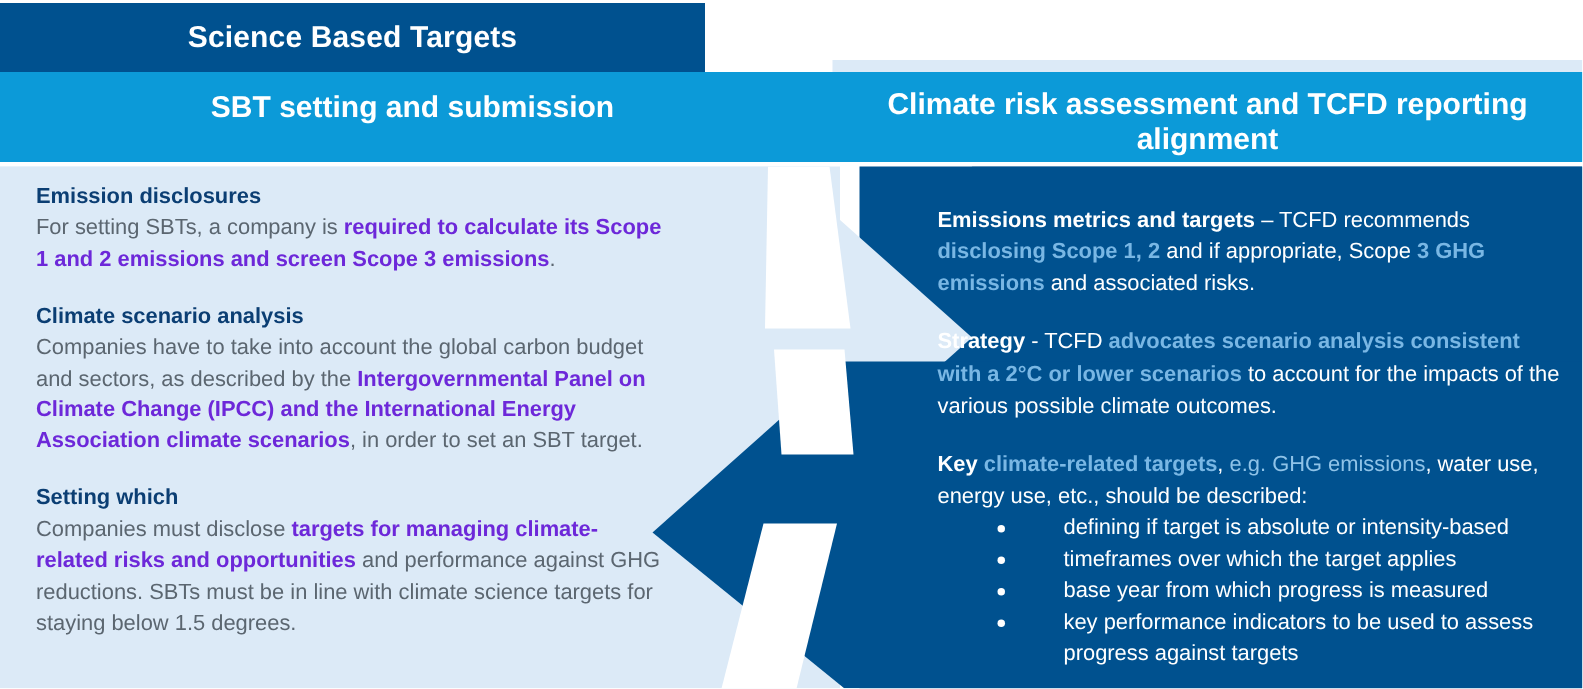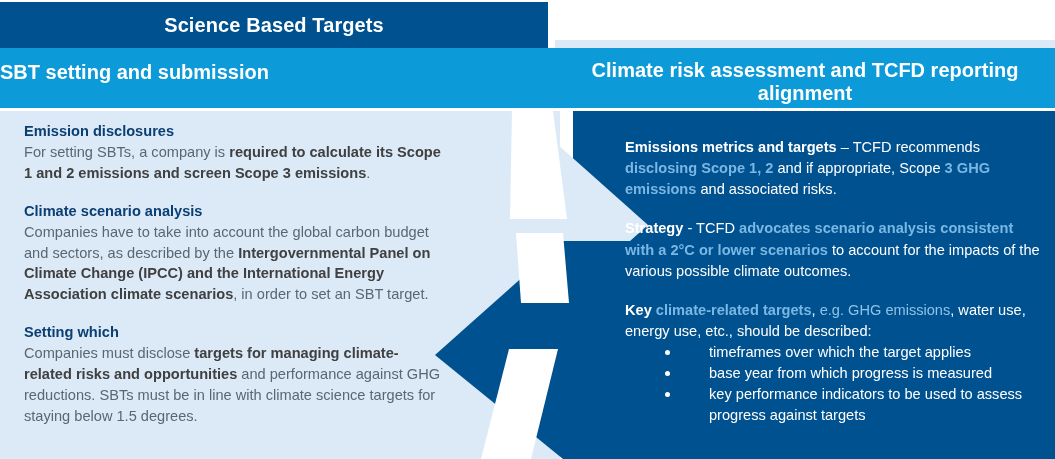--- a/index.html
+++ b/index.html
@@ -25,21 +25,21 @@
     position: absolute;
     top: 2px;
     left: 0;
     width: 1055px;
     height: 46px;
   }
   .hdr1-left {
     position: absolute;
     left: 0;
     top: 0;
-    width: 548px;
+    width: 470px;
     height: 46px;
     background: #00518F;
     display: flex;
     align-items: center;
     justify-content: center;
   }
   .hdr1-left .txt {
     color: #ffffff;
     font-size: 20px;
     font-weight: bold;
@@ -74,20 +74,21 @@
     background: #0C9AD8;
   }
   .hdr2-left {
     position: absolute;
     left: 0;
     top: 0;
     width: 550px;
     height: 48px;
     display: flex;
     align-items: center;
+    justify-content: center;
   }
   .hdr2-left .txt {
     color: #ffffff;
     font-size: 20px;
     font-weight: bold;
   }
   .hdr2-right {
     position: absolute;
     left: 555px;
     top: 0;
@@ -157,21 +158,21 @@
     color: #0B3E73;
     line-height: 1.3;
   }
   .blk p {
     margin: 0;
     font-size: 14.6px;
     color: #5B6670;
     line-height: 1.43;
   }
   .blk p b, .blk p .hl {
-    color: #404040;
+    color: #6d28d9;
     font-weight: bold;
   }
 
   
   .right-content {
     position: absolute;
     left: 625px;
     top: 26px;
     width: 418px;
   }
@@ -298,20 +299,21 @@
         <p><span class="wb">Emissions metrics and targets</span><span> – TCFD recommends </span><span class="lb">disclosing Scope 1, 2</span><span> and if appropriate, Scope </span><span class="lb">3 GHG emissions</span><span> and associated risks.</span></p>
       </div>
 
       <div class="rblk">
         <p><span class="wb">Strategy</span><span> - TCFD </span><span class="lb">advocates scenario analysis consistent with a 2°C or lower scenarios</span><span> to account for the impacts of the various possible climate outcomes.</span></p>
       </div>
 
       <div class="rblk">
         <p><span class="wb">Key</span><span> </span><span class="lb">climate-related targets</span><span>, </span><span class="lbn">e.g. GHG emissions</span><span>, water use, energy use, etc., should be described:</span></p>
         <ul>
+          <li>defining if target is absolute or intensity-based</li>
           <li>timeframes over which the target applies</li>
           <li>base year from which progress is measured</li>
           <li>key performance indicators to be used to assess progress against targets</li>
         </ul>
       </div>
 
     </div>
 
   </div>
 </div>

